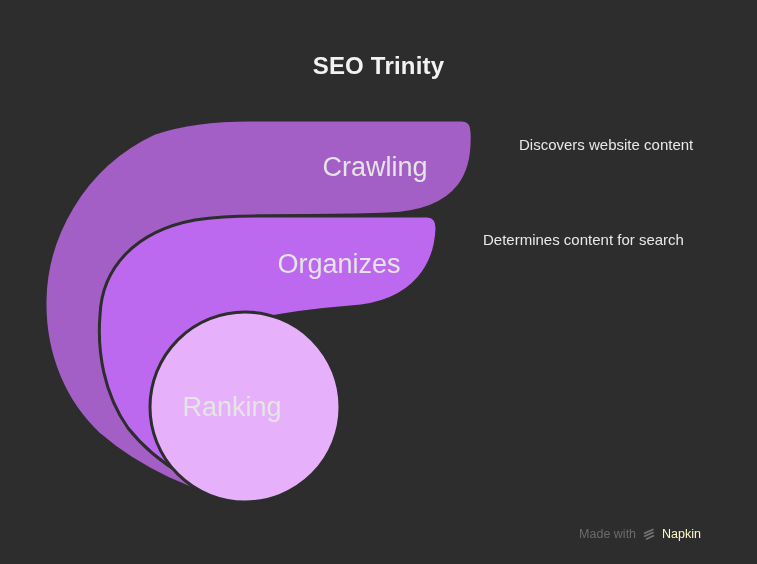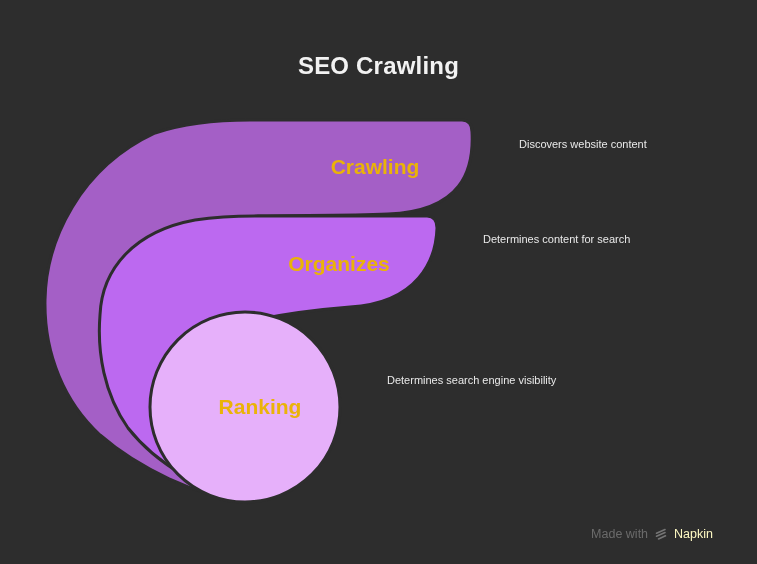--- a/index.html
+++ b/index.html
@@ -20,40 +20,40 @@
     width: 100%;
     text-align: center;
     color: #f2f2f2;
     font-size: 24px;
     font-weight: bold;
     letter-spacing: 0.2px;
   }
   .shape-label {
     position: absolute;
     transform: translate(-50%, -50%);
-    color: #eab308;
-    font-size: 21px;
-    font-weight: bold;
+    color: #e5e5e5;
+    font-size: 27px;
+    font-weight: normal;
     white-space: nowrap;
   }
   .label-crawling { left: 375px; top: 167px; }
   .label-indexing { left: 339px; top: 264px; }
-  .label-ranking  { left: 260px; top: 407px; }
+  .label-ranking  { left: 232px; top: 407px; }
   .desc {
     position: absolute;
     color: #e9e9e9;
-    font-size: 11px;
+    font-size: 15px;
     line-height: 19px;
   }
   .desc-1 { left: 519px; top: 135px; }
   .desc-2 { left: 483px; top: 230px; }
   .desc-3 { left: 387px; top: 371px; width: 195px; }
   .footer {
     position: absolute;
-    right: 44px;
+    right: 56px;
     top: 527px;
     display: flex;
     align-items: center;
     gap: 6px;
     color: #6b6b6b;
     font-size: 12.5px;
     text-align: right;
   }
   .footer .brand { color: #fef9c3; }
   .napkin-icon { display: inline-block; }
@@ -87,29 +87,28 @@
              C 166 462 200 487 248 500
              C 205 491 158 466 128 428
              C 104 394 97 352 100 315
              C 102 268 135 231 195 220
              C 215 217 235 216 255 216
              Z" fill="#bc69f0"></path>
 
     <circle stroke="#2d2d2d" stroke-width="3" cx="245" cy="407" r="95" fill="#e6b0fa"></circle>
   </svg>
 
-  <div class="title">SEO Crawling</div>
+  <div class="title">SEO Trinity</div>
 
   <div class="shape-label label-crawling">Crawling</div>
   <div class="shape-label label-indexing">Organizes</div>
   <div class="shape-label label-ranking">Ranking</div>
 
   <div class="desc desc-1">Discovers website content</div>
   <div class="desc desc-2">Determines content for search</div>
-  <div class="desc desc-3">Determines search engine visibility</div>
 
   <div class="footer">
     <span>Made with</span>
     <svg class="napkin-icon" width="14" height="14" viewBox="0 0 14 14">
       <path d="M2.5 6.2 L11 2.6" stroke="#757575" stroke-width="1.6" fill="none" stroke-linecap="round"></path>
       <path d="M2.5 9.2 L11 5.6" stroke="#757575" stroke-width="1.6" fill="none" stroke-linecap="round"></path>
       <path d="M4.5 12 L11.5 8.8" stroke="#757575" stroke-width="1.6" fill="none" stroke-linecap="round"></path>
     </svg>
     <span class="brand">Napkin</span>
   </div>

